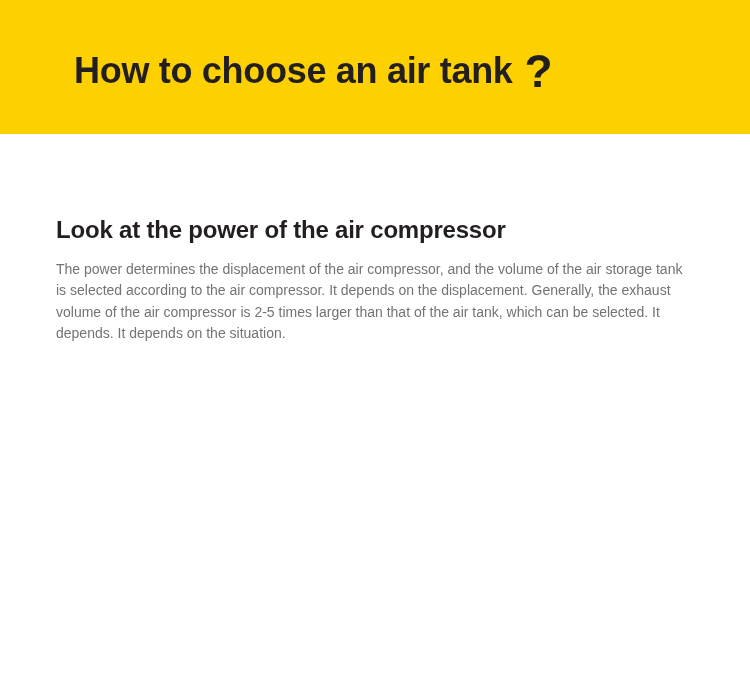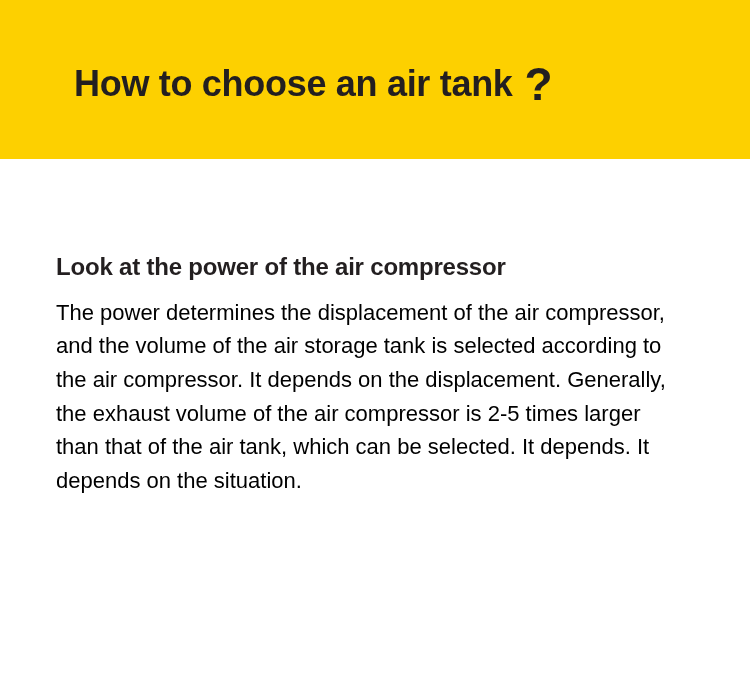--- a/index.html
+++ b/index.html
@@ -14,21 +14,21 @@
     color: #231f20;
     overflow: hidden;
   }
   .page {
     position: relative;
     width: 750px;
     height: 693px;
     box-sizing: border-box;
   }
   .banner {
-    height: 159px;
+    height: 134px;
     background: #fdd000;
     display: flex;
     align-items: center;
     padding-left: 74px;
     box-sizing: border-box;
   }
   .banner-title {
     font-size: 36px;
     font-weight: bold;
     letter-spacing: -0.3px;
@@ -43,40 +43,40 @@
     margin-left: 12px;
     line-height: 1;
     position: relative;
     top: 4px;
   }
   .content {
     padding: 0 56px 0 56px;
     box-sizing: border-box;
   }
   .section {
-    margin-top: 16px;
+    margin-top: 4px;
   }
   .section.first {
     padding-top: 78px;
   }
   .section.second {
     padding-top: 56px;
   }
   .section-heading {
     font-size: 24px;
     font-weight: bold;
     color: #231f20;
     margin: 0 0 14px 0;
     line-height: 1.2;
     letter-spacing: -0.2px;
   }
   .section-body {
-    font-size: 22px;
+    font-size: 14px;
     line-height: 1.53;
-    color: #000000;
+    color: #737373;
     margin: 0;
     max-width: 630px;
     text-align: left;
   }
 </style>
 </head>
 <body>
 
 <div class="page">
 

